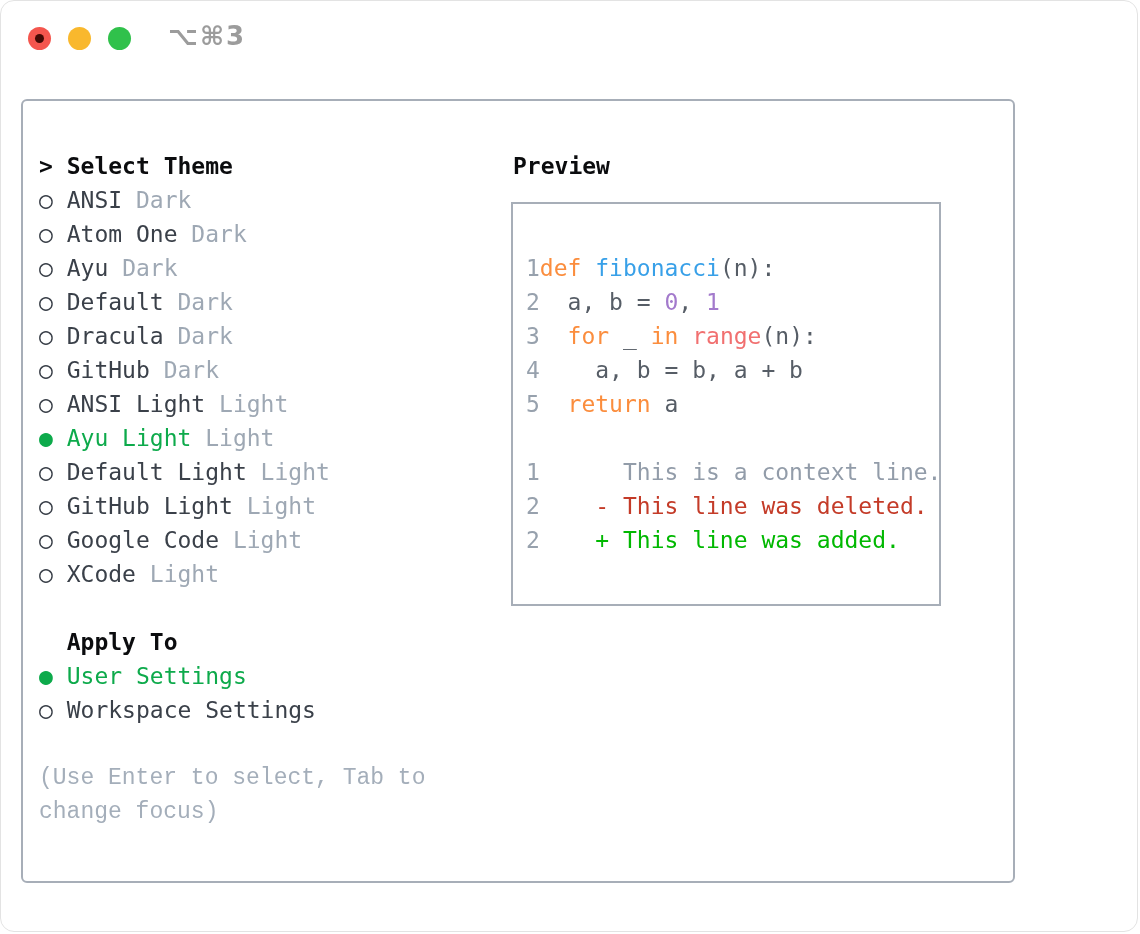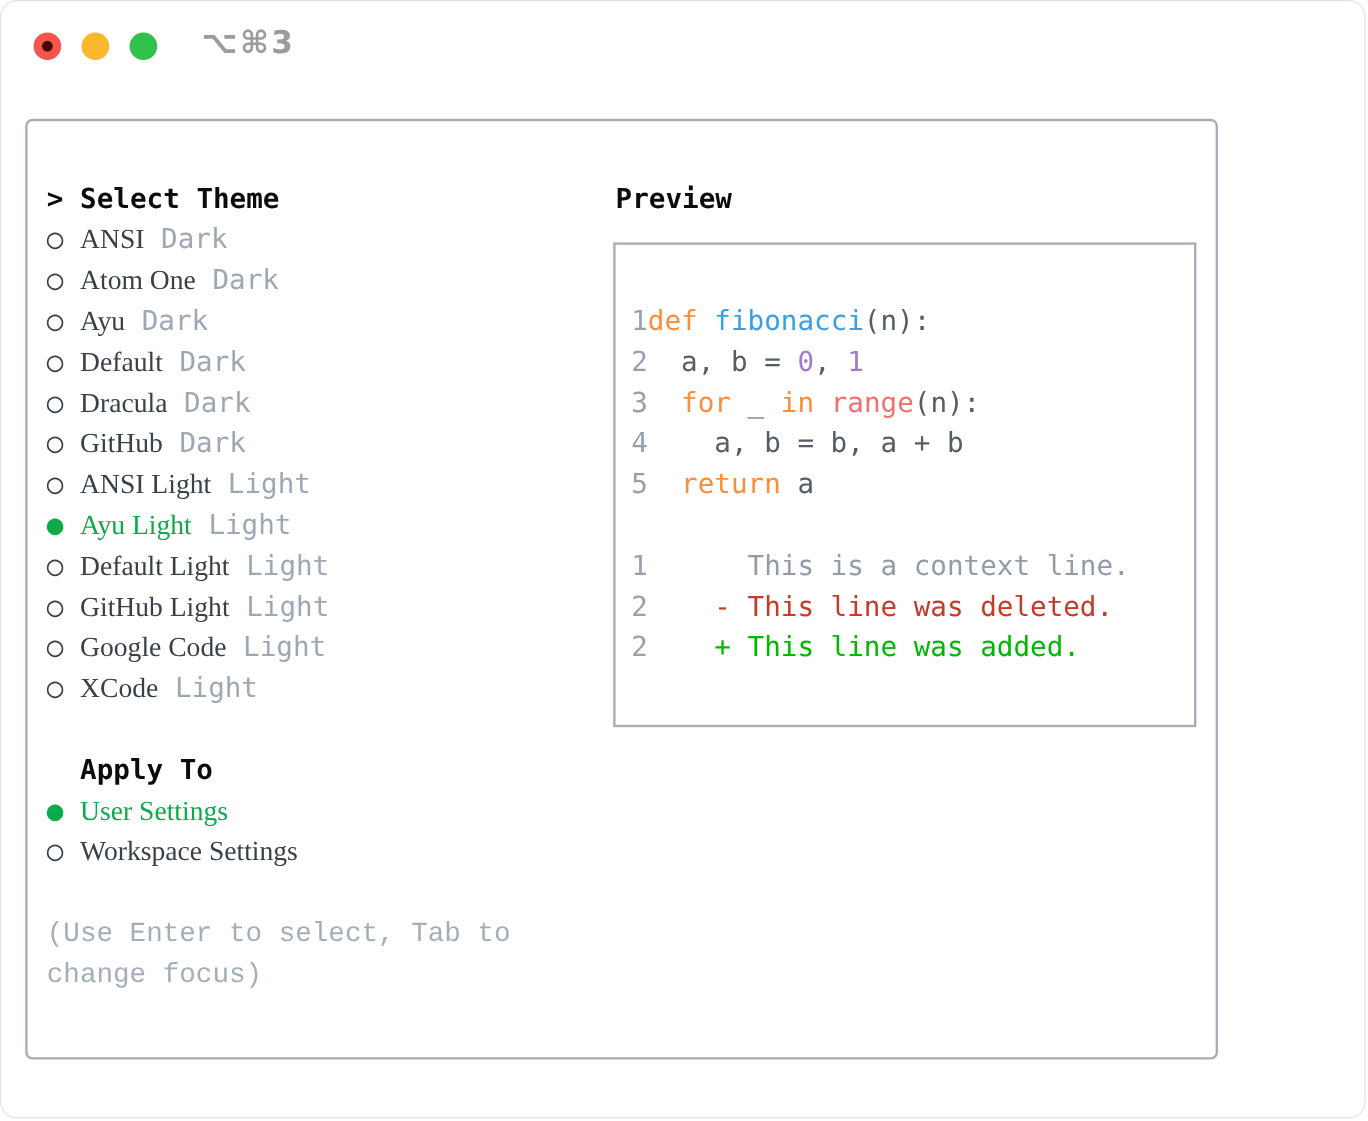--- a/index.html
+++ b/index.html
@@ -18,28 +18,28 @@
             font-weight:bold;font-size:26px;letter-spacing:2px;color:var(--shortcut);}
   
   .panel{position:absolute;left:20px;top:98px;width:994px;height:784px;box-sizing:border-box;
          border:2px solid var(--border);border-radius:6px;background:#fff;}
   .left-col{position:absolute;left:16px;top:48px;font-size:23px;line-height:34px;white-space:pre;}
   .row{height:34px;white-space:pre;}
   .cursor{color:var(--header_text);font-weight:bold;}
   .hdr{color:var(--header_text);font-weight:bold;}
   .bullet{color:var(--item_text);}
   .bullet.sel{color:var(--selected_green);}
-  .tname{color:var(--item_text);font-family:Liberation Serif, serif;}
+  .tname{color:var(--item_text);}
   .tname.sel{color:var(--selected_green);}
   .tvariant{color:var(--variant_text);}
   .hint{color:var(--hint_text);font-family:Liberation Mono, monospace;}
   
   .preview-title{position:absolute;left:478px;top:48px;font-size:23px;line-height:34px;
                  font-weight:bold;color:var(--header_text);white-space:pre;margin-left:12px;}
-  .preview-box{position:absolute;left:488px;top:101px;width:486px;height:404px;box-sizing:border-box;
+  .preview-box{position:absolute;left:488px;top:101px;width:430px;height:404px;box-sizing:border-box;
                border:2px solid var(--border);background:#fff;overflow:hidden;}
   .code{position:absolute;left:13px;top:47px;font-size:23px;line-height:34px;white-space:pre;}
   .pline{height:34px;white-space:pre;}
   .lnum{color:var(--line_number);}
 </style>
 </head>
 <body>
 
 <div class="window">
 

